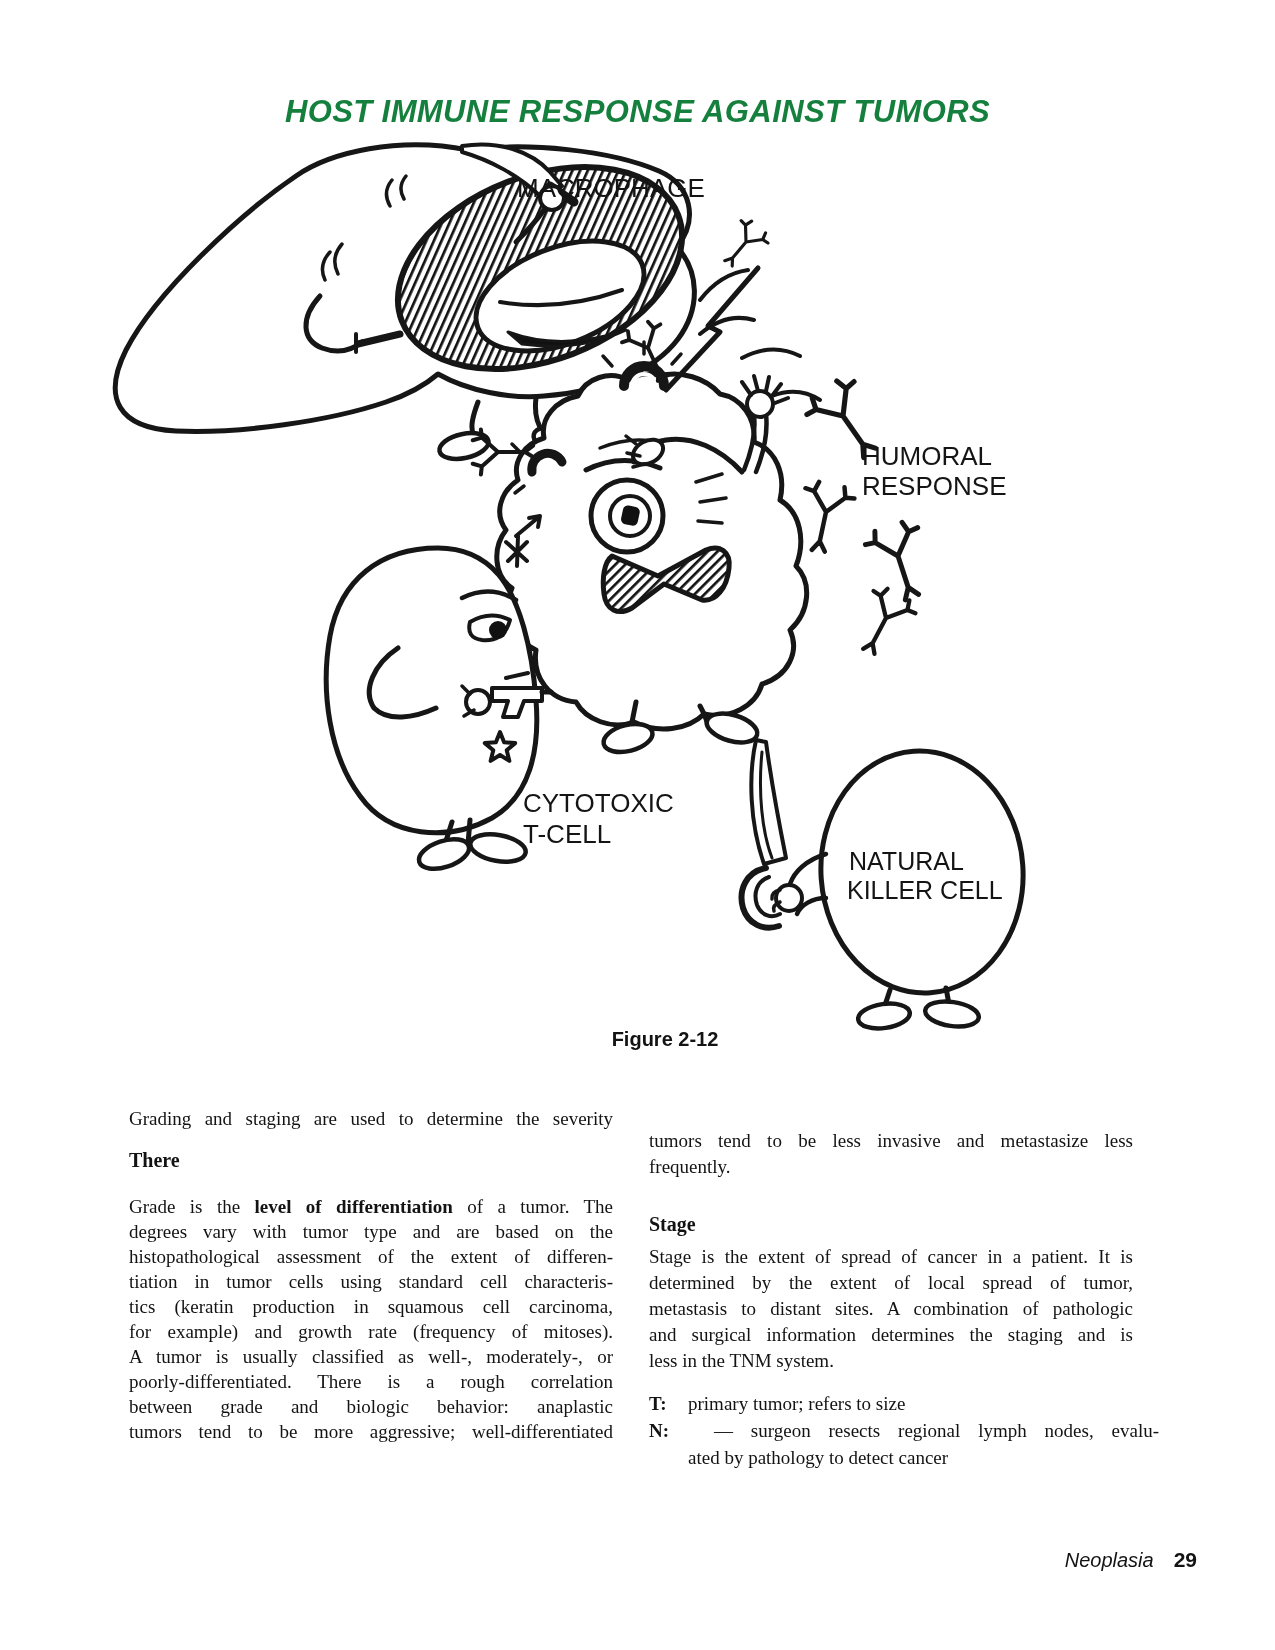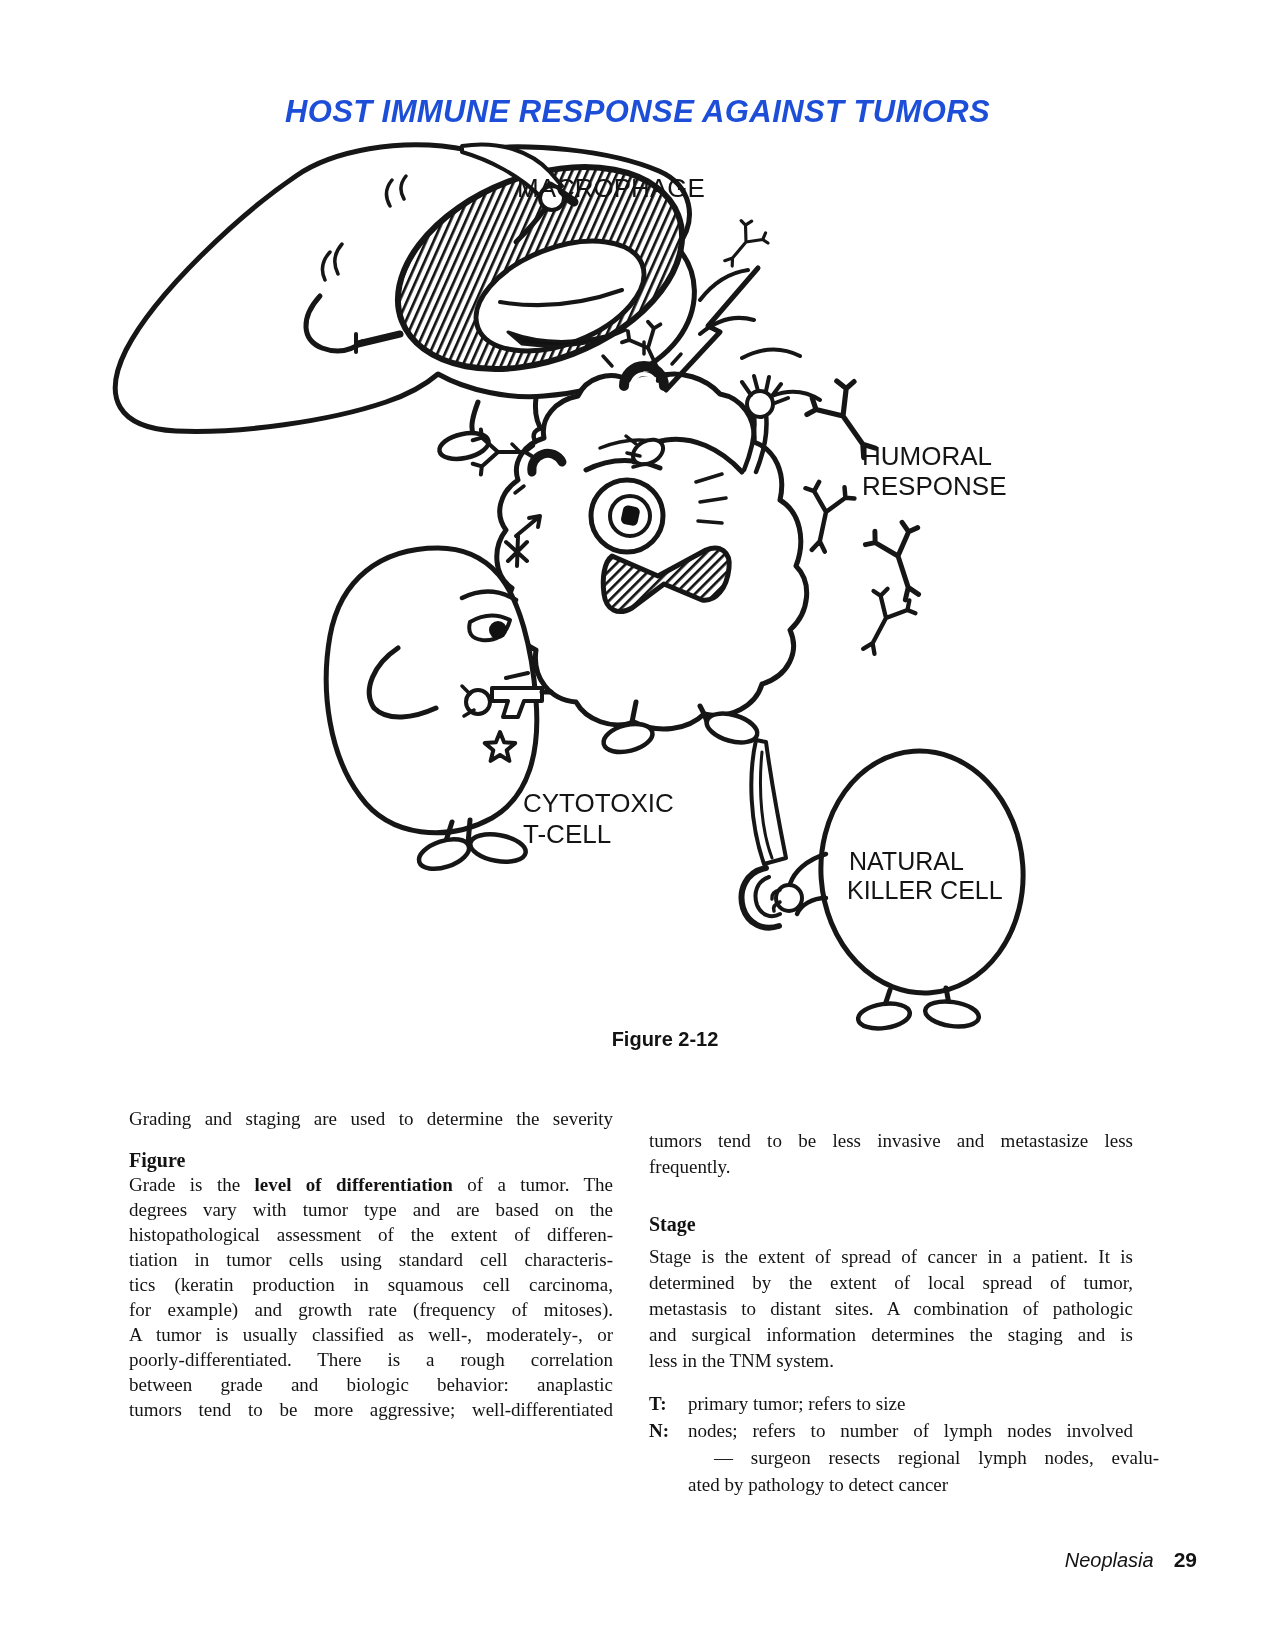--- a/index.html
+++ b/index.html
@@ -1,36 +1,36 @@
 <!DOCTYPE html>
 <html><head>
 <meta charset="utf-8">
 <style>
   html,body{margin:0;padding:0;background:#ffffff;}
   body{position:relative;width:1275px;height:1650px;overflow:hidden;
        font-family:"Liberation Serif",serif;color:#131313;}
   .abs{position:absolute;}
   .page-title{top:94px;left:0;width:1275px;text-align:center;
     font-family:"Liberation Sans",sans-serif;font-weight:bold;font-style:italic;
-    font-size:31px;letter-spacing:0.4px;color:#1d4ed8;}
+    font-size:31px;letter-spacing:0.4px;color:#15803d;}
   #fig-svg{position:absolute;left:0;top:0;width:1275px;height:1650px;}
   .fig-caption{left:540px;top:1028px;width:250px;text-align:center;
     font-family:"Liberation Sans",sans-serif;font-weight:bold;font-size:20px;}
   .col{position:absolute;font-size:19px;line-height:26px;}
   #col-left{left:129px;top:1106px;width:484px;}
   #col-right{left:649px;top:1128px;width:484px;}
   .sec-head{font-family:"Liberation Sans",sans-serif;font-weight:bold;
     font-size:23px;line-height:26px;text-align:center;margin-bottom:4px;}
   .sub-head{font-weight:bold;font-size:20px;line-height:24px;}
   .ln{width:100%;}
   .jl{text-align:justify;text-align-last:justify;}
   .jll{text-align:left;}
   .b{font-weight:bold;}
   .grade-para .ln{line-height:25px;}
-  .mt16{margin-top:16px;} .mt20{margin-top:32px;} .mt22{} .mt8{margin-top:8px;}
+  .mt16{margin-top:16px;} .mt20{margin-top:32px;} .mt22{margin-top:22px;} .mt8{margin-top:8px;}
   .tnm{margin-top:16px;line-height:27px;}
   .tnm-row{position:relative;padding-left:39px;}
   .tnm-key{position:absolute;left:0;top:0;font-weight:bold;}
   .dash-indent{padding-left:26px;}
   .footer{left:auto;right:78px;top:1548px;width:320px;text-align:right;
     font-family:"Liberation Sans",sans-serif;font-size:20px;}
   .footer .chapter{font-style:italic;}
   .footer .pagenum{font-weight:bold;margin-left:20px;font-size:21px;}
   svg text{font-family:"Liberation Sans",sans-serif;fill:#141414;}
 </style>
@@ -170,21 +170,21 @@
 </svg>
 
 <div class="abs page-title">HOST IMMUNE RESPONSE AGAINST TUMORS</div>
 
 <div class="abs fig-caption">Figure 2-12</div>
 
 <div class="col" id="col-left">
   <div>
     <div class="ln jl">Grading and staging are used to determine the severity</div>
   </div>
-  <div class="sub-head mt16">Figure</div>
+  <div class="sub-head mt16">There</div>
   <div class="grade-para mt22">
     <div class="ln jl"><span>Grade is the </span><span class="b">level of differentiation</span><span> of a tumor. The</span></div>
     <div class="ln jl">degrees vary with tumor type and are based on the</div>
     <div class="ln jl">histopathological assessment of the extent of differen-</div>
     <div class="ln jl">tiation in tumor cells using standard cell characteris-</div>
     <div class="ln jl">tics (keratin production in squamous cell carcinoma,</div>
     <div class="ln jl">for example) and growth rate (frequency of mitoses).</div>
     <div class="ln jl">A tumor is usually classified as well-, moderately-, or</div>
     <div class="ln jl">poorly-differentiated. There is a rough correlation</div>
     <div class="ln jl">between grade and biologic behavior: anaplastic</div>
@@ -205,21 +205,20 @@
     <div class="ln jl">and surgical information determines the staging and is</div>
     <div class="ln jll">less in the TNM system.</div>
   </div>
   <div class="tnm">
     <div class="tnm-row">
       <span class="tnm-key">T:</span>
       <div class="ln jll">primary tumor; refers to size</div>
     </div>
     <div class="tnm-row">
       <span class="tnm-key">N:</span>
-      <div class="ln jl">nodes; refers to number of lymph nodes involved</div>
       <div class="ln jl dash-indent">— surgeon resects regional lymph nodes, evalu-</div>
       <div class="ln jll">ated by pathology to detect cancer</div>
     </div>
   </div>
 </div>
 
 <div class="abs footer">
   <span class="chapter">Neoplasia</span><span class="pagenum">29</span>
 </div>
 

